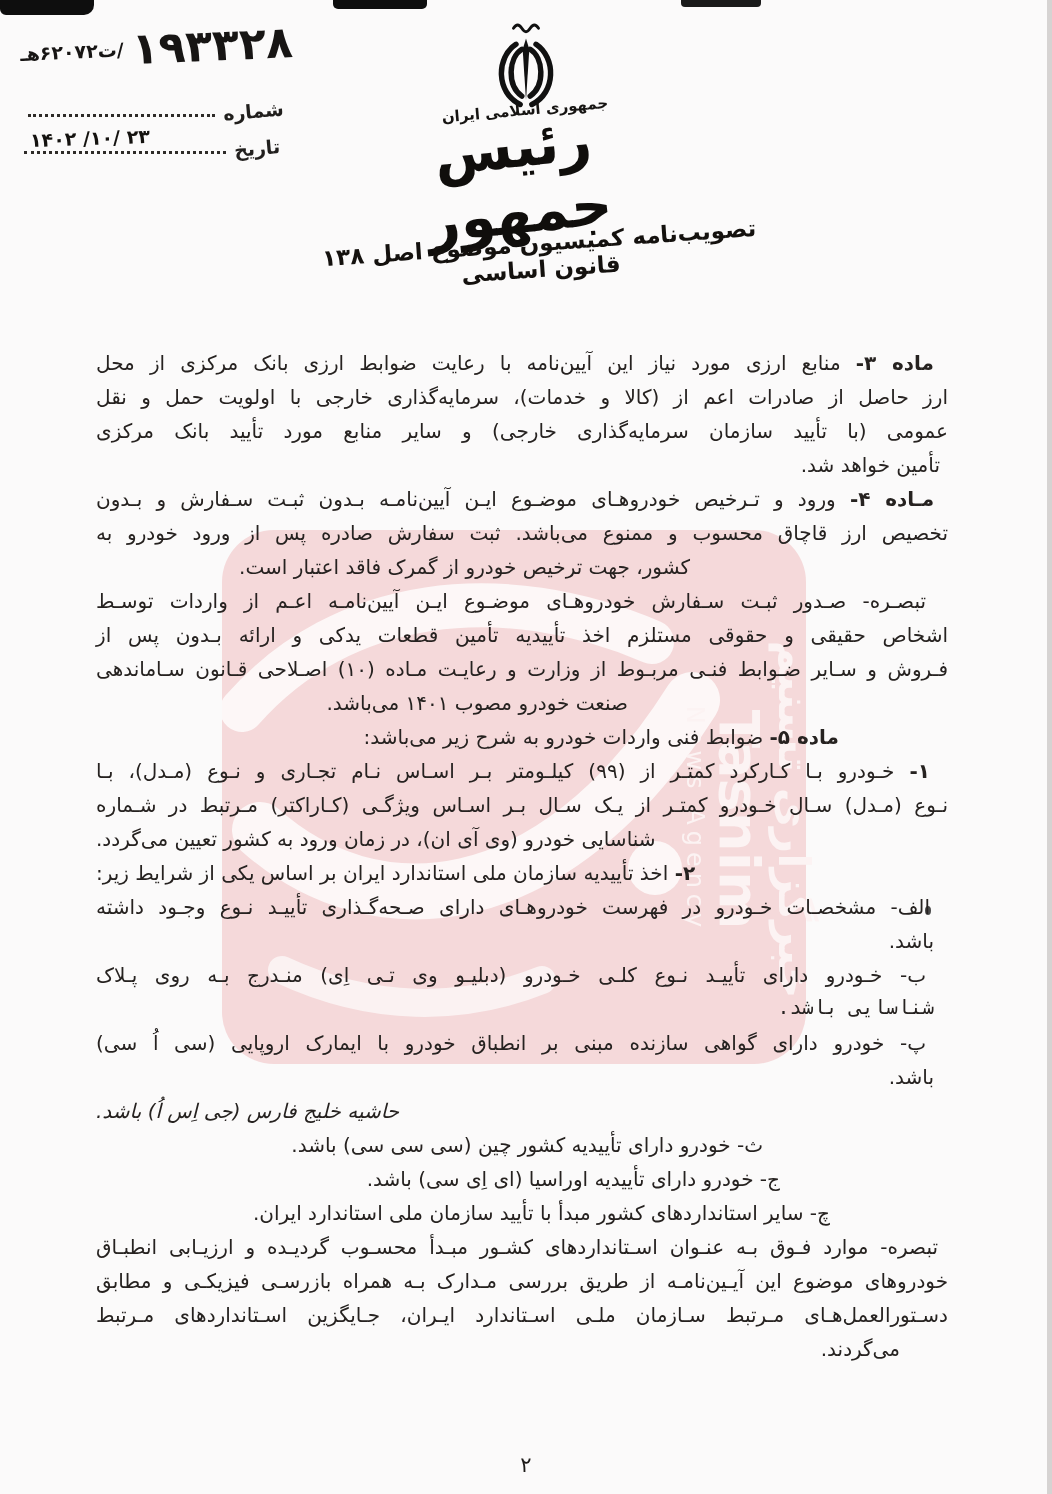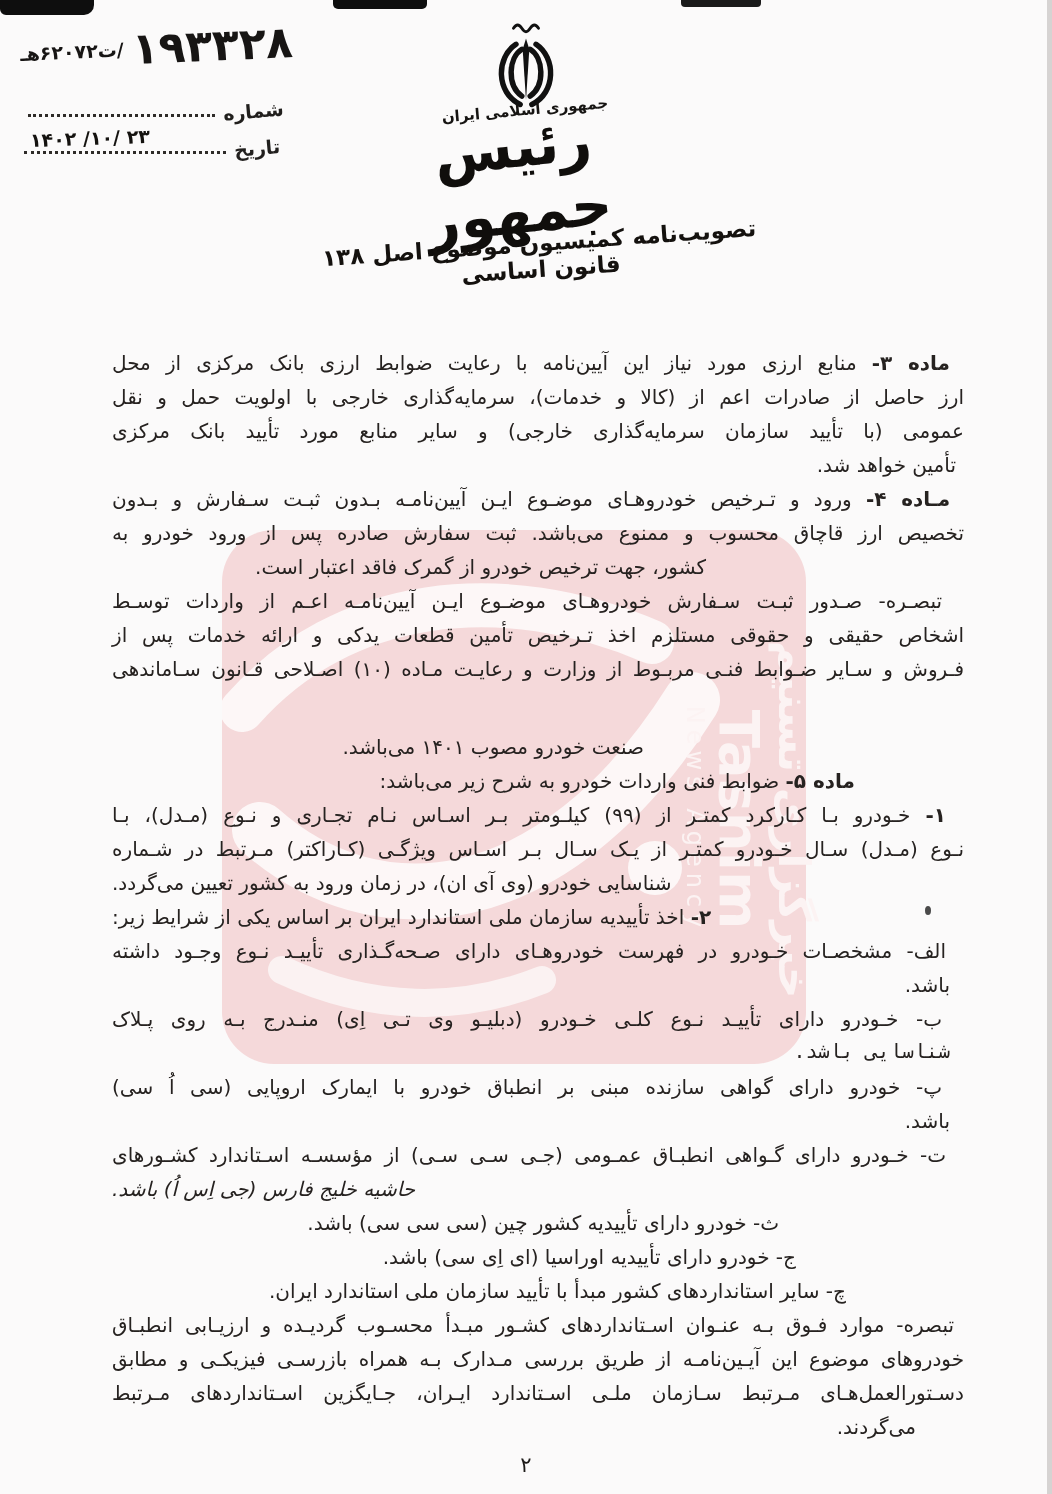--- a/index.html
+++ b/index.html
@@ -44,21 +44,21 @@
   .wm-text{
     position:absolute;left:318px;top:220px;width:420px;
     transform:rotate(90deg);display:flex;flex-direction:column;align-items:center;gap:2px;
     color:#fcf3f3;text-align:center;
   }
   .wm-fa{font-size:44px;font-weight:bold;}
   .wm-en{font-size:56px;font-weight:bold;line-height:1;}
   .wm-en2{font-size:24px;letter-spacing:6px;}
 
   
-  #document-body{left:112px;top:346px;width:852px;direction:rtl;font-size:20px;line-height:34px;z-index:2;color:#262220;}
+  #document-body{left:96px;top:346px;width:852px;direction:rtl;font-size:20px;line-height:34px;z-index:2;color:#262220;}
   .bline{height:34px;white-space:nowrap;}
   .bline.j{text-align:justify;text-align-last:justify;white-space:normal;}
   .bline b{font-weight:bold;}
 
   #page-num{left:0;right:0;top:1453px;text-align:center;font-size:21px;color:#1d1b19;z-index:2;}
 </style>
 </head>
 <body>
 
 <div class="abs artifact" id="artifact-tl"></div>
@@ -113,35 +113,34 @@
 
 <div class="abs" id="document-body">
     <div class="bline j" style="text-indent: 14px;"><b>ماده ۳-</b><span> منابع ارزی مورد نیاز این آیین‌نامه با رعایت ضوابط ارزی بانک مرکزی از محل</span></div>
     <div class="bline j"><span>ارز حاصل از صادرات اعم از (کالا و خدمات)، سرمایه‌گذاری خارجی با اولویت حمل و نقل</span></div>
     <div class="bline j"><span>عمومی (با تأیید سازمان سرمایه‌گذاری خارجی) و سایر منابع مورد تأیید بانک مرکزی</span></div>
     <div class="bline" style="text-align: right; padding-left: 0px; padding-right: 8px;"><span>تأمین خواهد شد.</span></div>
     <div class="bline j" style="text-indent: 14px;"><b>مـاده ۴-</b><span> ورود و تـرخیص خودروهـای موضـوع ایـن آیین‌نامـه بـدون ثبـت سـفارش و بـدون</span></div>
     <div class="bline j"><span>تخصیص ارز قاچاق محسوب و ممنوع می‌باشد. ثبت سفارش صادره پس از ورود خودرو به</span></div>
     <div class="bline" style="text-align: right; padding-left: 0px; padding-right: 258px;"><span>کشور، جهت ترخیص خودرو از گمرک فاقد اعتبار است.</span></div>
     <div class="bline j" style="text-indent: 22px;"><span>تبصـره- صـدور ثبـت سـفارش خودروهـای موضـوع ایـن آیین‌نامـه اعـم از واردات توسـط</span></div>
-    <div class="bline j"><span>اشخاص حقیقی و حقوقی مستلزم اخذ تـرخیص تأمین قطعات یدکی و ارائه خدمات پس از</span></div>
+    <div class="bline j"><span>اشخاص حقیقی و حقوقی مستلزم اخذ تأییدیه تأمین قطعات یدکی و ارائه بـدون پس از</span></div>
     <div class="bline j"><span>فـروش و سـایر ضـوابط فنـی مربـوط از وزارت و رعایـت مـاده (۱۰) اصـلاحی قـانون سـاماندهی</span></div>
-    <div class="bline" style="padding-left: 0px; padding-right: 320px; margin-top: 44px;"><span>صنعت خودرو مصوب ۱۴۰۱ می‌باشد.</span></div>
+    <div class="bline" style="padding-left: 0px; padding-right: 320px;"><span>صنعت خودرو مصوب ۱۴۰۱ می‌باشد.</span></div>
     <div class="bline" style="text-align: right; padding-left: 0px; padding-right: 109px;"><b>ماده ۵-</b><span> ضوابط فنی واردات خودرو به شرح زیر می‌باشد:</span></div>
     <div class="bline j" style="text-indent: 18px;"><b>۱-</b><span> خـودرو بـا کـارکرد کمتـر از (۹۹) کیلـومتر بـر اسـاس نـام تجـاری و نـوع (مـدل)، بـا</span></div>
     <div class="bline j"><span>نـوع (مـدل) سـال خـودرو کمتـر از یـک سـال بـر اسـاس ویژگـی (کـاراکتر) مـرتبط در شـماره</span></div>
     <div class="bline" style="text-align: left; padding-left: 0px; padding-right: 152px;"><span>شناسایی خودرو (وی آی ان)، در زمان ورود به کشور تعیین می‌گردد.</span></div>
     <div class="bline" style="text-align: left; padding-left: 0px; padding-right: 122px;"><b>۲-</b><span> اخذ تأییدیه سازمان ملی استاندارد ایران بر اساس یکی از شرایط زیر:</span></div>
     <div class="bline j" style="text-indent: 18px;"><span>الف- مشخصـات خـودرو در فهرست خودروهـای دارای صـحه‌گـذاری تأییـد نـوع وجـود داشته</span></div>
     <div class="bline" style="text-align: right; padding-left: 0px; padding-right: 14px;"><span>باشد.</span></div>
     <div class="bline j" style="text-indent: 22px;"><span>ب- خـودرو دارای تأییـد نـوع کلـی خـودرو (دبلیـو وی تـی اِی) منـدرج بـه روی پـلاک</span></div>
     <div class="bline" style="text-align: right; padding-left: 0px; padding-right: 14px; font-family: Liberation Mono, monospace;"><span>شناسایی باشد.</span></div>
     <div class="bline j" style="text-indent: 22px;"><span>پ- خودرو دارای گواهی سازنده مبنی بر انطباق خودرو با ایمارک اروپایی (سی اُ سی)</span></div>
     <div class="bline" style="text-align: right; padding-left: 0px; padding-right: 14px;"><span>باشد.</span></div>
-    <div class="bline j" style="text-indent: 18px;"><span>ت- خـودرو دارای گـواهی انطبـاق عمـومی (جـی سـی سـی) از مؤسسـه اسـتاندارد کشـورهای</span></div>
     <div class="bline" style="text-align: left; padding-left: 0px; padding-right: 220px; font-style: italic;"><span>حاشیه خلیج فارس (جی اِس اُ) باشد.</span></div>
     <div class="bline" style="text-align: right; padding-left: 0px; padding-right: 185px;"><span>ث- خودرو دارای تأییدیه کشور چین (سی سی سی) باشد.</span></div>
     <div class="bline" style="text-align: right; padding-left: 0px; padding-right: 168px;"><span>ج- خودرو دارای تأییدیه اوراسیا (ای اِی سی) باشد.</span></div>
     <div class="bline" style="text-align: right; padding-left: 0px; padding-right: 118px;"><span>چ- سایر استانداردهای کشور مبدأ با تأیید سازمان ملی استاندارد ایران.</span></div>
     <div class="bline j" style="text-indent: 10px;"><span>تبصره- موارد فـوق بـه عنـوان اسـتانداردهای کشـور مبـدأ محسـوب گردیـده و ارزیـابی انطبـاق</span></div>
     <div class="bline j"><span>خودروهای موضوع این آیـین‌نامـه از طریق بررسی مـدارک بـه همراه بازرسـی فیزیکـی و مطابق</span></div>
     <div class="bline j"><span>دسـتورالعمل‌هـای مـرتبط سـازمان ملـی اسـتاندارد ایـران، جـایگزین اسـتانداردهای مـرتبط</span></div>
     <div class="bline" style="text-align: right; padding-left: 0px; padding-right: 48px;"><span>می‌گردند.</span></div>
   </div>
 

